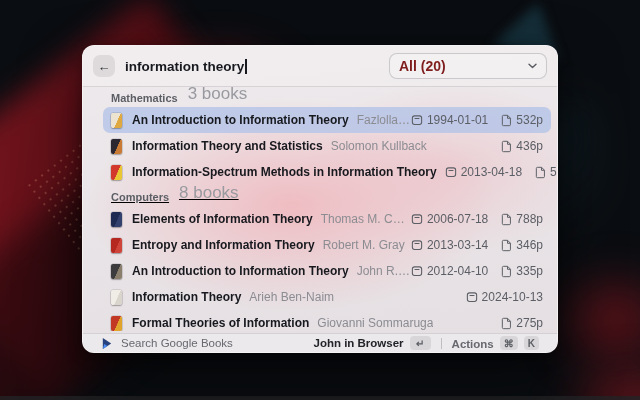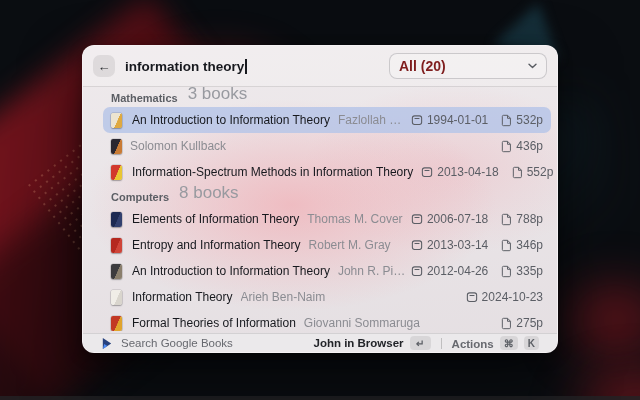--- a/index.html
+++ b/index.html
@@ -57,28 +57,28 @@
   .dropdown { width:158px; height:26px; border-radius:8px;
     border:1px solid rgba(60,60,67,.22); background:rgba(255,255,255,.22);
     display:flex; align-items:center; padding:0 9px; cursor:pointer; }
   .dropdown .dd-label { font-size:14px; font-weight:700; color:#7f1d1d; }
   .dropdown .dd-chevron { margin-left:auto; display:flex; color:#5a5d63; }
   .m-divider { height:1px; background:rgba(0,0,0,.09); }
 
   
   .list { position:absolute; top:41px; left:0; right:0; bottom:21px; overflow:hidden; padding:2px 6px 0;margin-left:14px; }
   .sec-hdr { display:flex; align-items:flex-end; padding:3px 8px 3px; height:18px; }
-  .sec-hdr.gap { height:21px; }
+  .sec-hdr.gap { height:21px;text-decoration:underline; }
   .sec-label { font-size:11px; font-weight:700; color:#5b5e64; }
   .sec-count { font-size:17px; color:#989aa0; margin-left:10px; }
   .row { display:flex; align-items:center; height:26px; padding:0 8px; border-radius:7px; cursor:pointer; }
   .row.selected { background:rgba(183,197,232,.85); }
   .cover { width:11px; height:15px; border-radius:2px; flex:0 0 auto;
     box-shadow:0 0 0 .5px rgba(0,0,0,.18), 0 1px 1.5px rgba(0,0,0,.25); }
-  .r-title { margin-left:10px; font-size:12px; font-weight:400; color:#17191e; white-space:nowrap; }
+  .r-title { margin-left:10px; font-size:12px; font-weight:700; color:#17191e; white-space:nowrap; }
   .r-author { margin-left:8px; font-size:12px; color:#8b8c92; white-space:nowrap;
     overflow:hidden; text-overflow:ellipsis; }
   .r-meta { margin-left:auto; display:flex; align-items:center; gap:13px; flex:0 0 auto;
     color:#5b5e65; font-size:12px; }
   .meta-group { display:flex; align-items:center; gap:4px; }
   .meta-group svg { display:block; }
 
   
   .m-footer { position:absolute; left:0; right:0; bottom:0; height:19px;
     display:flex; align-items:center; padding:0 18px;
@@ -155,20 +155,21 @@
               <path d="M3.2 1.4 h5.2 l3.6 3.7 v8 a1.5 1.5 0 0 1 -1.5 1.5 h-7.3 a1.5 1.5 0 0 1 -1.5 -1.5 v-10.2 a1.5 1.5 0 0 1 1.5 -1.5 z" fill="none" stroke="#5b5e65" stroke-width="1.25" stroke-linejoin="round"></path>
               <path d="M8.3 1.6 v3.6 h3.6" fill="none" stroke="#5b5e65" stroke-width="1.25" stroke-linejoin="round"></path>
             </svg>
         <span>532p</span>
       </span>
     </span>
   </div>
 
   <div class="row">
     <span class="cover" style="background: linear-gradient(115deg, rgb(42, 39, 48) 55%, rgb(201, 123, 53) 56%);"></span>
+    <span class="r-title">Information Theory and Statistics</span>
     <span class="r-author">Solomon Kullback</span>
     <span class="r-meta">
       <span class="meta-group">
         <svg width="11" height="13" viewBox="0 0 14 16">
               <path d="M3.2 1.4 h5.2 l3.6 3.7 v8 a1.5 1.5 0 0 1 -1.5 1.5 h-7.3 a1.5 1.5 0 0 1 -1.5 -1.5 v-10.2 a1.5 1.5 0 0 1 1.5 -1.5 z" fill="none" stroke="#5b5e65" stroke-width="1.25" stroke-linejoin="round"></path>
               <path d="M8.3 1.6 v3.6 h3.6" fill="none" stroke="#5b5e65" stroke-width="1.25" stroke-linejoin="round"></path>
             </svg>
         <span>436p</span>
       </span>
     </span>
@@ -248,21 +249,21 @@
   <div class="row">
     <span class="cover" style="background: linear-gradient(115deg, rgb(60, 59, 62) 55%, rgb(138, 127, 109) 56%);"></span>
     <span class="r-title">An Introduction to Information Theory</span>
     <span class="r-author">John R. Pierce</span>
     <span class="r-meta">
       <span class="meta-group">
         <svg width="12" height="12" viewBox="0 0 14 14">
               <rect x="1.6" y="2.2" width="10.8" height="10" rx="2.6" fill="none" stroke="#5b5e65" stroke-width="1.25"></rect>
               <line x1="4.6" y1="5.3" x2="9.4" y2="5.3" stroke="#5b5e65" stroke-width="1.25" stroke-linecap="round"></line>
             </svg>
-        <span>2012-04-26</span>
+        <span>2012-04-10</span>
       </span>
       <span class="meta-group">
         <svg width="11" height="13" viewBox="0 0 14 16">
               <path d="M3.2 1.4 h5.2 l3.6 3.7 v8 a1.5 1.5 0 0 1 -1.5 1.5 h-7.3 a1.5 1.5 0 0 1 -1.5 -1.5 v-10.2 a1.5 1.5 0 0 1 1.5 -1.5 z" fill="none" stroke="#5b5e65" stroke-width="1.25" stroke-linejoin="round"></path>
               <path d="M8.3 1.6 v3.6 h3.6" fill="none" stroke="#5b5e65" stroke-width="1.25" stroke-linejoin="round"></path>
             </svg>
         <span>335p</span>
       </span>
     </span>
   </div>
@@ -270,21 +271,21 @@
   <div class="row">
     <span class="cover" style="background: linear-gradient(115deg, rgb(240, 237, 231) 55%, rgb(217, 213, 205) 56%);"></span>
     <span class="r-title">Information Theory</span>
     <span class="r-author">Arieh Ben-Naim</span>
     <span class="r-meta">
       <span class="meta-group">
         <svg width="12" height="12" viewBox="0 0 14 14">
               <rect x="1.6" y="2.2" width="10.8" height="10" rx="2.6" fill="none" stroke="#5b5e65" stroke-width="1.25"></rect>
               <line x1="4.6" y1="5.3" x2="9.4" y2="5.3" stroke="#5b5e65" stroke-width="1.25" stroke-linecap="round"></line>
             </svg>
-        <span>2024-10-23</span>
+        <span>2024-10-13</span>
       </span>
 
     </span>
   </div>
 
   <div class="row">
     <span class="cover" style="background: linear-gradient(115deg, rgb(194, 56, 36) 55%, rgb(224, 164, 44) 56%);"></span>
     <span class="r-title">Formal Theories of Information</span>
     <span class="r-author">Giovanni Sommaruga</span>
     <span class="r-meta">

